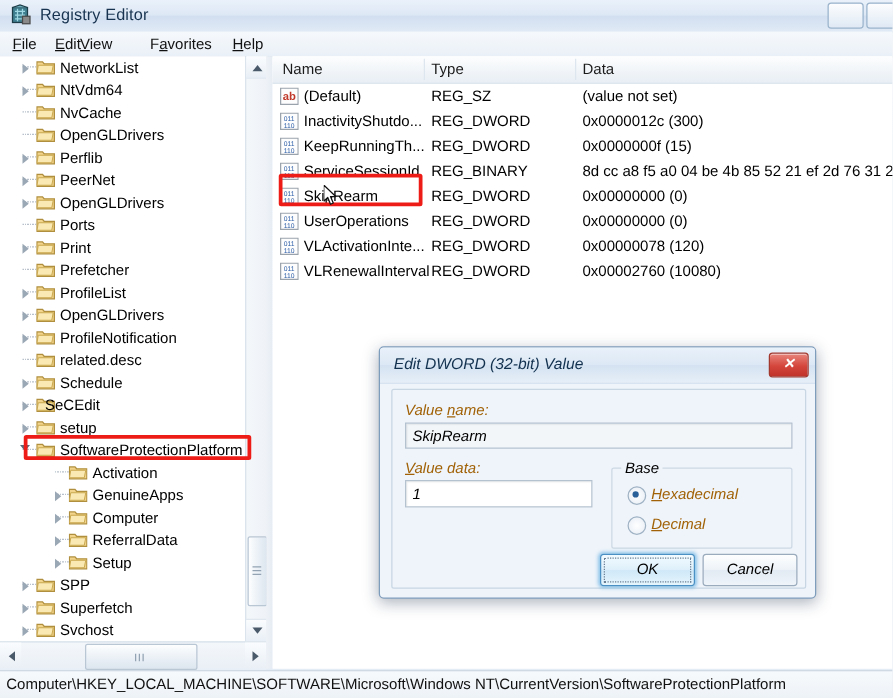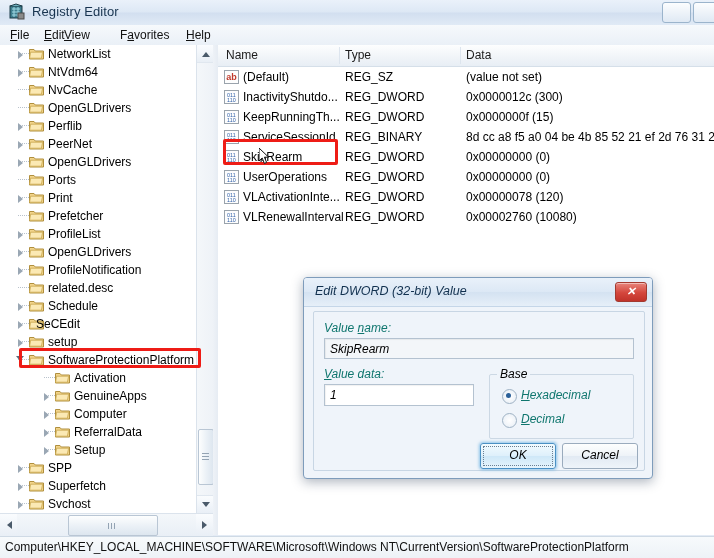--- a/index.html
+++ b/index.html
@@ -94,21 +94,21 @@
     background:linear-gradient(#e9f1fa 0%,#dce8f5 50%,#d4e2f1 51%,#e6eff8 100%);
     border-bottom:1px solid #c5d6e8;border-radius:3px 3px 0 0;}
   .dlg-title{position:absolute;left:11px;top:6px;font-size:12.5px;color:#12314f;}
   .dlg-close{position:absolute;right:5px;top:4px;width:30px;height:18px;
     border:1px solid #a33a30;border-radius:3px;
     background:linear-gradient(#e8857c,#d4463c 55%,#c0332a);
     color:#fff;font-size:11px;font-weight:bold;text-align:center;line-height:17px;
     box-shadow:inset 0 1px 0 rgba(255,255,255,.45);}
   .dlg-body{position:absolute;left:9px;top:33px;width:330px;height:158px;
     background:#eff4fa;border:1px solid #c8d6e4;border-radius:2px;}
-  .lbl{position:absolute;font-size:12px;color:#0f766e;}
+  .lbl{position:absolute;font-size:12px;color:#a16207;}
   .lbl u{text-decoration:underline;}
   .txtbox{position:absolute;background:#fff;border:1px solid #b4c2d0;
     box-shadow:inset 1px 1px 1px rgba(0,0,0,.06);}
   .txtbox.readonly{background:#f3f6f9;}
   .txtbox .val{position:absolute;left:5px;top:3px;font-size:12px;color:#000;}
   .group{position:absolute;border:1px solid #ccd8e4;border-radius:2px;}
   .group-title{position:absolute;background:#eff4fa;padding:0 3px;font-size:12px;}
   .radio{position:absolute;width:13px;height:13px;border-radius:50%;
     border:1px solid #9fb2c4;background:radial-gradient(#ffffff,#e6edf5);}
   .radio.on::after{content:"";position:absolute;left:3px;top:3px;width:5px;height:5px;

